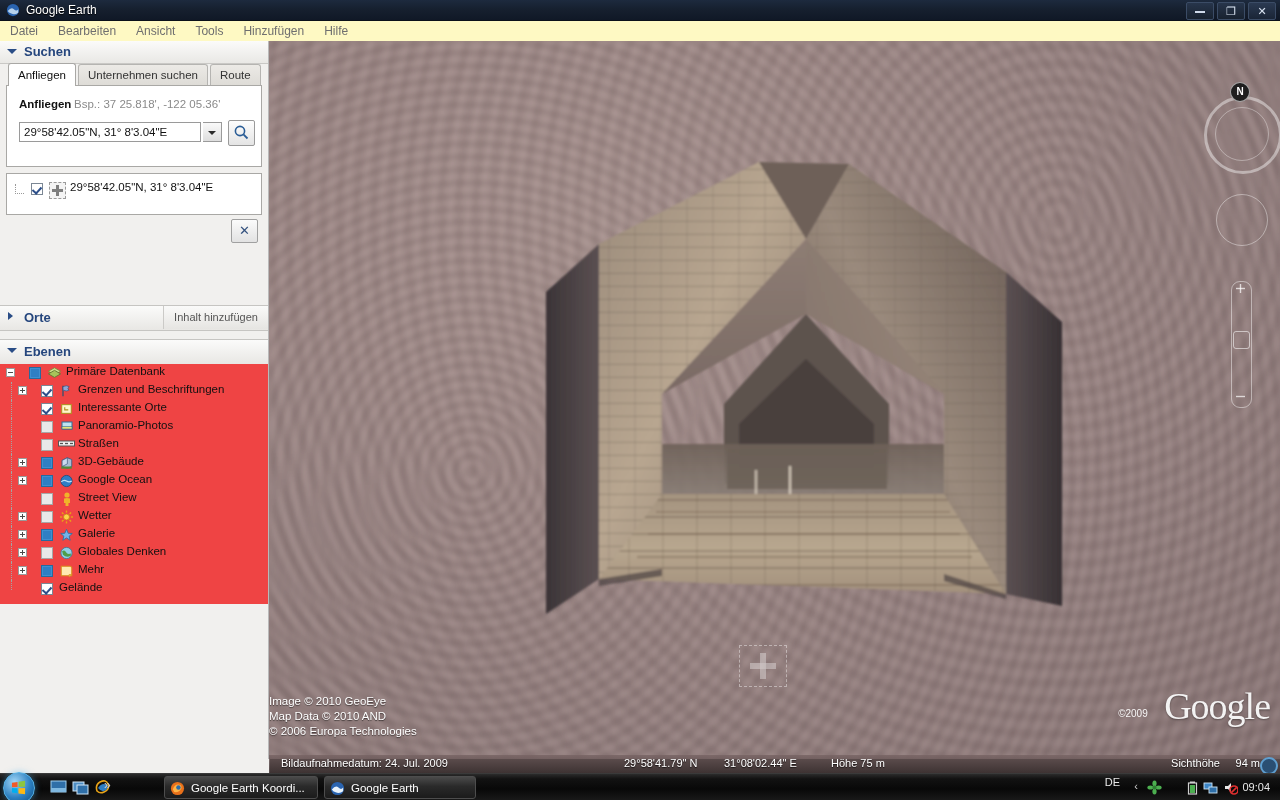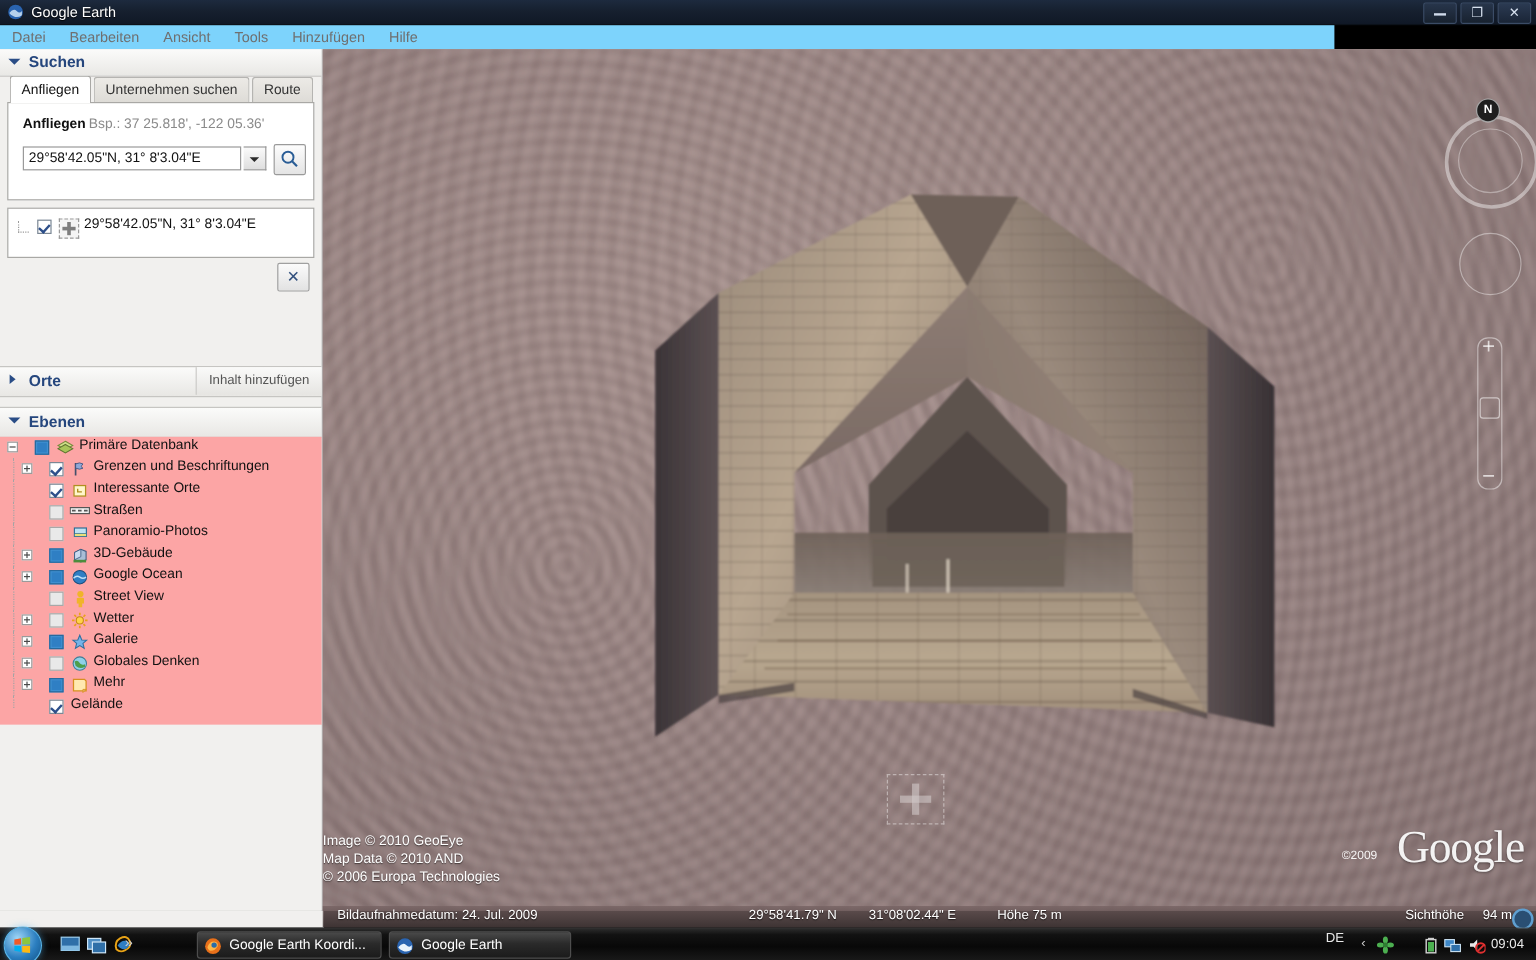--- a/index.html
+++ b/index.html
@@ -33,22 +33,22 @@
     color:#d8e2f0;font-size:10px;line-height:14px;text-align:center;
     position:relative;
   }
   .wbtn.close{background:linear-gradient(180deg,#2b3a52,#1a2536);}
   .wbtn .gl{position:absolute;left:0;right:0;top:0;bottom:0;
     display:flex;align-items:center;justify-content:center;font-size:11px;}
   .wbtn .minbar{display:block;width:10px;height:2px;background:#cfdaea;margin:auto;margin-top:8px;}
 
   
   .menubar{
-    position:absolute;left:0;top:21px;width:1112px;height:20px;
-    background:#7dd3fc;
+    position:absolute;left:0;top:21px;width:1280px;height:20px;
+    background:#fef9c3;
     border-bottom:1px solid #d7d7d7;
   }
   .menubar .mi{
     position:relative;float:left;padding:3px 10px 0 10px;height:17px;
     color:#6f6f6f;font-size:12px;line-height:14px;
   }
 
   
   .sidepanel{
     position:absolute;left:0;top:41px;width:268px;height:718px;
@@ -163,21 +163,21 @@
     background:linear-gradient(180deg,#fbfbfa,#e8e7e4);}
   .orte-head .ph-title{top:4px;}
   .orte-head .ph-btn{height:23px;line-height:23px;width:104px;}
 
   .ebenen-head{position:absolute;left:0;top:298px;width:268px;height:24px;
     border-top:1px solid #c6c5c2;border-bottom:1px solid #c6c5c2;
     background:linear-gradient(180deg,#fbfbfa,#e8e7e4);}
   .ebenen-head .ph-title{top:4px;}
 
   
-  .layers{position:absolute;left:0;top:323px;width:306px;height:240px;background:#fca5a5;}
+  .layers{position:absolute;left:0;top:323px;width:306px;height:240px;background:#ef4444;}
   .lrow{position:relative;height:18px;}
   .expander{
     position:absolute;width:9px;height:9px;border:1px solid #9a9a9a;background:#fff;
     top:4px;box-sizing:border-box;
   }
   .expander:before{content:"";position:absolute;left:1px;top:3px;width:5px;height:1px;background:#4a4a4a;}
   .expander.plus:after{content:"";position:absolute;left:3px;top:1px;width:1px;height:5px;background:#4a4a4a;}
   .vdots{position:absolute;border-left:1px dotted #a4a4a4;}
   .lchk{top:3px;}
   .licon{position:absolute;top:2px;width:15px;height:14px;}
@@ -432,37 +432,37 @@
         <svg class="licon" style="left:59px" viewBox="0 0 16 16">
           <rect x="2.5" y="3" width="11" height="10" fill="#fff7cc" stroke="#b09020" stroke-width="1.2"></rect>
           <path d="M6 6 L6 9 L10 9" stroke="#b09020" stroke-width="1.3" fill="none"></path>
         </svg>
         <span class="llabel" style="left:78px">Interessante Orte</span>
       </div>
 
       <div class="lrow">
         <span class="vdots" style="left:11px;top:0;height:18px"></span>
         <span class="chkbox grey lchk" style="left:41px"></span>
+        <svg class="licon" style="left:61px;width:12px;height:11px" viewBox="0 0 12 11">
+          <rect x="1" y="2" width="10" height="7" fill="#bfe2f2" stroke="#2f6f96" stroke-width="1"></rect>
+          <rect x="1" y="6.5" width="10" height="2.5" fill="#e8e07a" stroke="#2f6f96" stroke-width=".6"></rect>
+        </svg>
+        <span class="llabel" style="left:78px">Panoramio-Photos</span>
+      </div>
+
+      <div class="lrow">
+        <span class="vdots" style="left:11px;top:0;height:18px"></span>
+        <span class="chkbox grey lchk" style="left:41px"></span>
         <svg class="licon" style="left:58px;width:17px;height:11px" viewBox="0 0 17 11">
           <rect x="0.5" y="3" width="16" height="5" fill="#f0f0f0" stroke="#555" stroke-width="1"></rect>
           <line x1="2" y1="5.5" x2="5" y2="5.5" stroke="#555" stroke-width="1.3"></line>
           <line x1="7" y1="5.5" x2="10" y2="5.5" stroke="#555" stroke-width="1.3"></line>
           <line x1="12" y1="5.5" x2="15" y2="5.5" stroke="#555" stroke-width="1.3"></line>
         </svg>
         <span class="llabel" style="left:78px">Straßen</span>
-      </div>
-
-      <div class="lrow">
-        <span class="vdots" style="left:11px;top:0;height:18px"></span>
-        <span class="chkbox grey lchk" style="left:41px"></span>
-        <svg class="licon" style="left:61px;width:12px;height:11px" viewBox="0 0 12 11">
-          <rect x="1" y="2" width="10" height="7" fill="#bfe2f2" stroke="#2f6f96" stroke-width="1"></rect>
-          <rect x="1" y="6.5" width="10" height="2.5" fill="#e8e07a" stroke="#2f6f96" stroke-width=".6"></rect>
-        </svg>
-        <span class="llabel" style="left:78px">Panoramio-Photos</span>
       </div>
 
       <div class="lrow">
         <span class="vdots" style="left:11px;top:0;height:18px"></span>
         <span class="expander plus" style="left:18px"></span>
         <span class="chkbox filled lchk" style="left:41px"></span>
         <svg class="licon" style="left:59px" viewBox="0 0 16 16">
           <polygon points="3,5 9,2 14,4 14,12 9,14 3,12" fill="#a8bdd6" stroke="#3d5a80" stroke-width="1"></polygon>
           <polygon points="3,5 9,2 9,9 3,12" fill="#cadaf0" stroke="#3d5a80" stroke-width=".8"></polygon>
           <rect x="2" y="12" width="12" height="2.5" fill="#4c8c3c"></rect>

